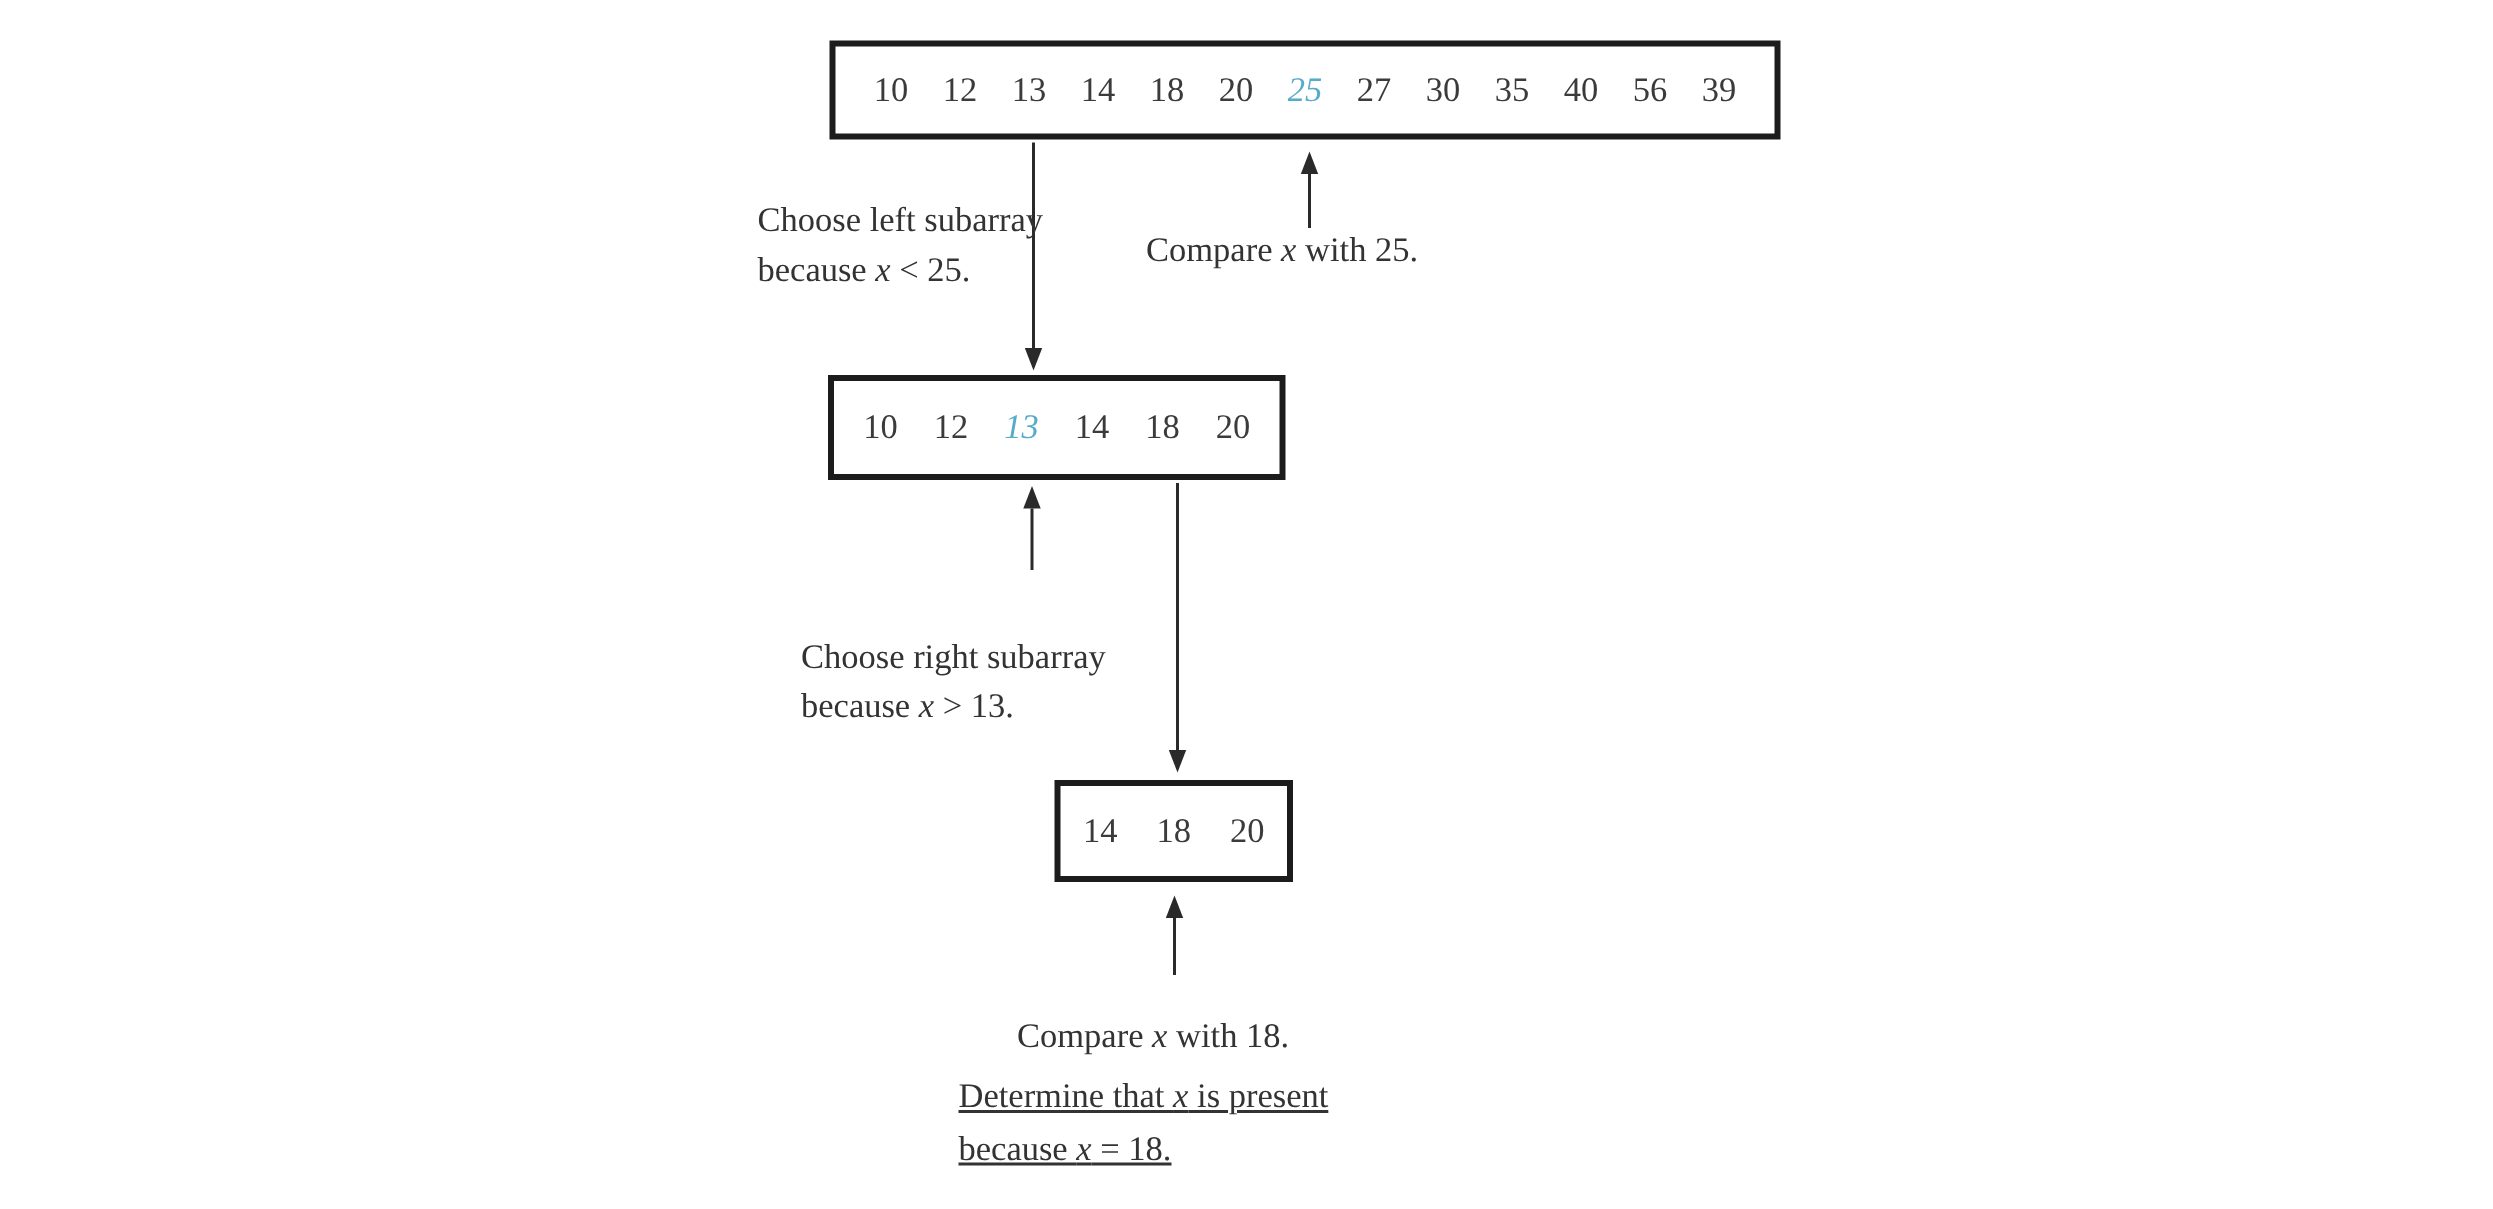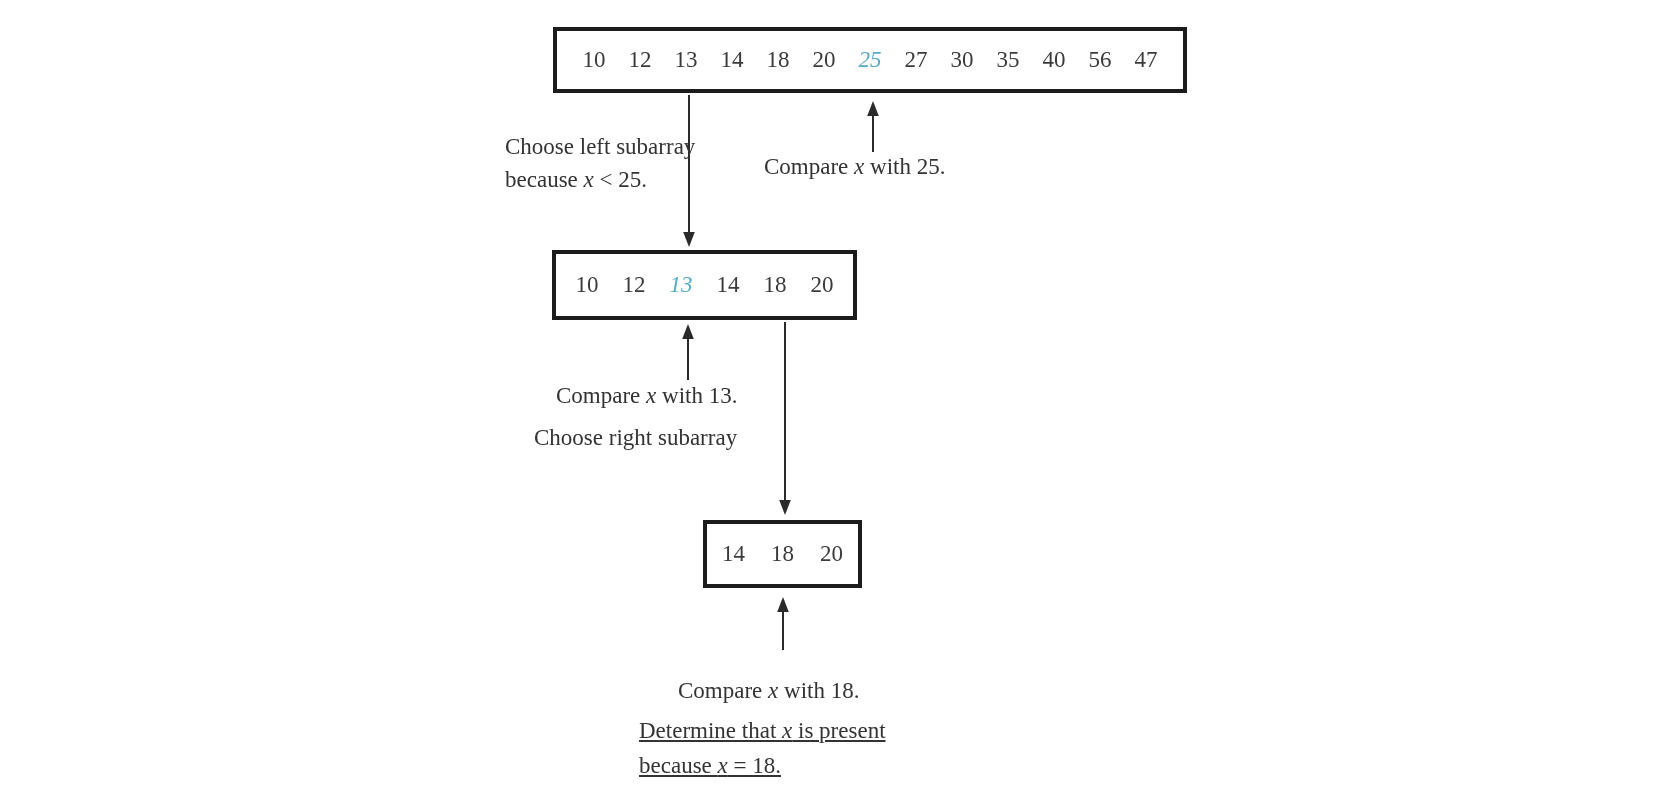--- a/index.html
+++ b/index.html
@@ -92,21 +92,21 @@
       <span class="num">13</span>
       <span class="num">14</span>
       <span class="num">18</span>
       <span class="num">20</span>
       <span class="num hl">25</span>
       <span class="num">27</span>
       <span class="num">30</span>
       <span class="num">35</span>
       <span class="num">40</span>
       <span class="num">56</span>
-      <span class="num">47</span>
+      <span class="num">39</span>
     </div>
 
   <div class="array-box box-left">
 
   <span class="num">10</span>
       <span class="num">12</span>
       <span class="num hl">13</span>
       <span class="num">14</span>
       <span class="num">18</span>
       <span class="num">20</span>
@@ -119,24 +119,24 @@
       <span class="num">20</span>
     </div>
 
   <div class="label lbl-choose-left">
     <div>Choose left subarray</div>
     <div>because <i>x</i> &lt; 25.</div>
   </div>
 
   <div class="label lbl-compare-25">Compare <i>x</i> with 25.</div>
 
-  <div class="label lbl-compare-13">Compare <i>x</i> with 13.</div>
 
   <div class="label lbl-choose-right">
     <div>Choose right subarray</div>
+    <div>because <i>x</i> &gt; 13.</div>
   </div>
 
   <div class="label lbl-compare-18">Compare <i>x</i> with 18.</div>
 
   <div class="label lbl-determine">
     <div>Determine that <i>x</i> is present</div>
     <div>because <i>x</i> = 18.</div>
   </div>
 
 </div>

